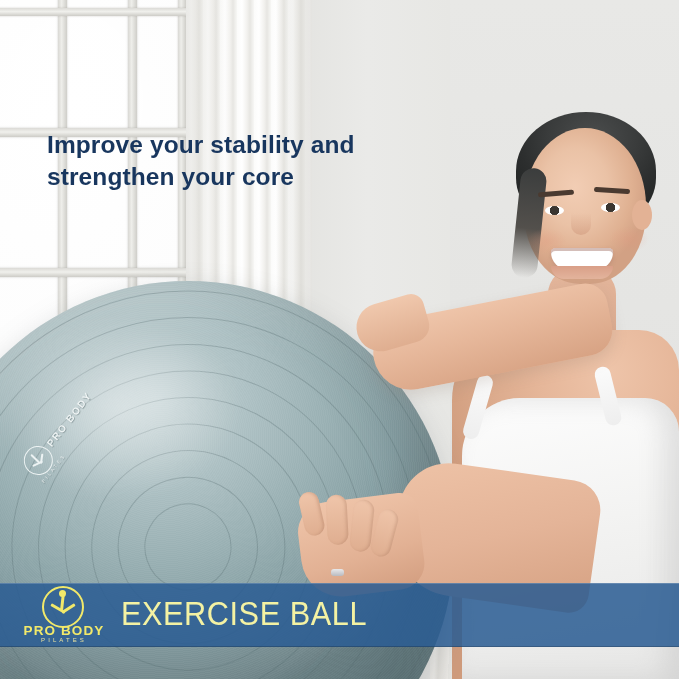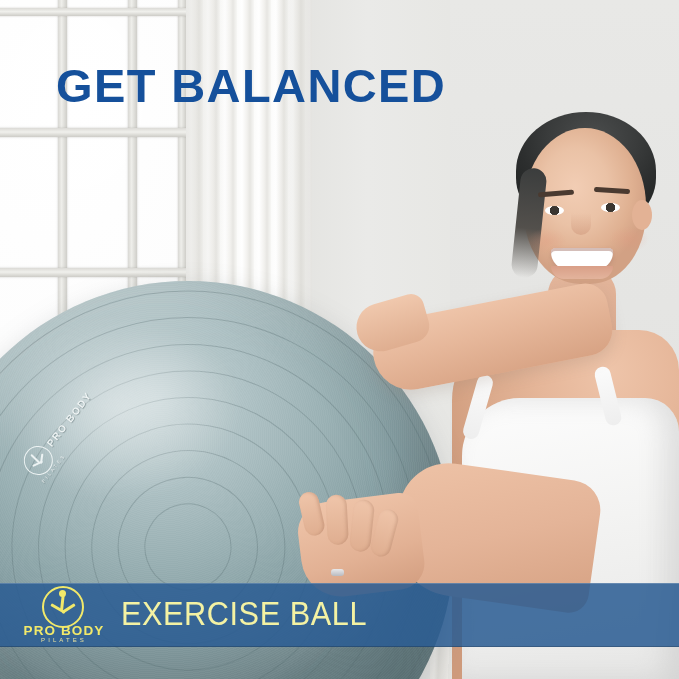--- a/index.html
+++ b/index.html
@@ -475,21 +475,22 @@
   <div class="hand-top"></div>
   <div class="arm-low"></div>
   <div class="hand-low">
     <div class="finger" style="left:6px;  top:-12px; width:20px; height:44px; transform:rotate(-6deg);"></div>
     <div class="finger" style="left:30px; top:-6px;  width:21px; height:50px; transform:rotate(4deg);"></div>
     <div class="finger" style="left:54px; top:2px;   width:21px; height:52px; transform:rotate(13deg);"></div>
     <div class="finger" style="left:76px; top:14px;  width:20px; height:48px; transform:rotate(22deg);"></div>
   </div>
   <div class="ringband"></div>
 
-  <div class="headline">GET BALANCED</div>
+  <div class="subline">Improve your stability and
+strengthen your core</div>
 
   <div class="banner"></div>
   <div class="blogo">
     <div class="blogo-mark">
       <i style="left:17px; top:5px;  width:3px; height:17px; transform:rotate(6deg);"></i>
       <i style="left:6px;  top:19px; width:16px; height:3px; transform:rotate(30deg);"></i>
       <i style="left:17px; top:19px; width:15px; height:3px; transform:rotate(-32deg);"></i>
       <i style="left:15px; top:2px;  width:7px;  height:7px; border-radius:50%;"></i>
     </div>
     <div class="blogo-name">PRO BODY</div>

